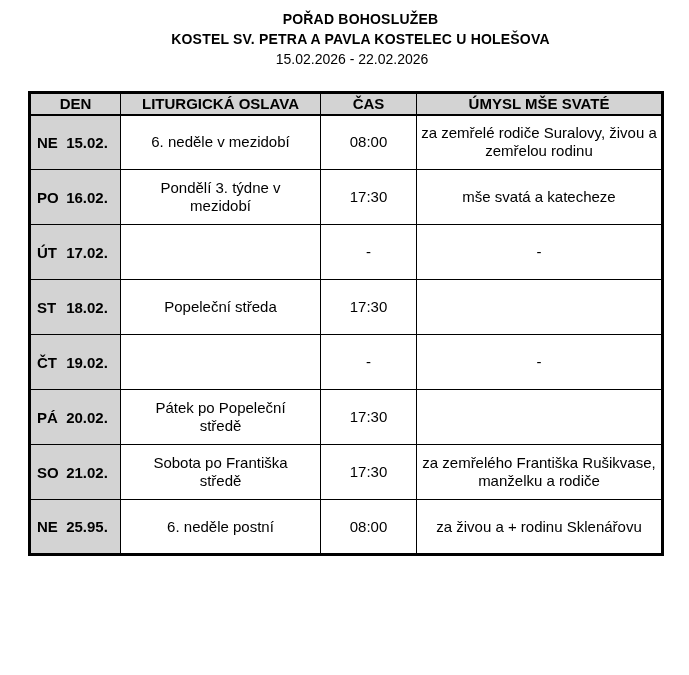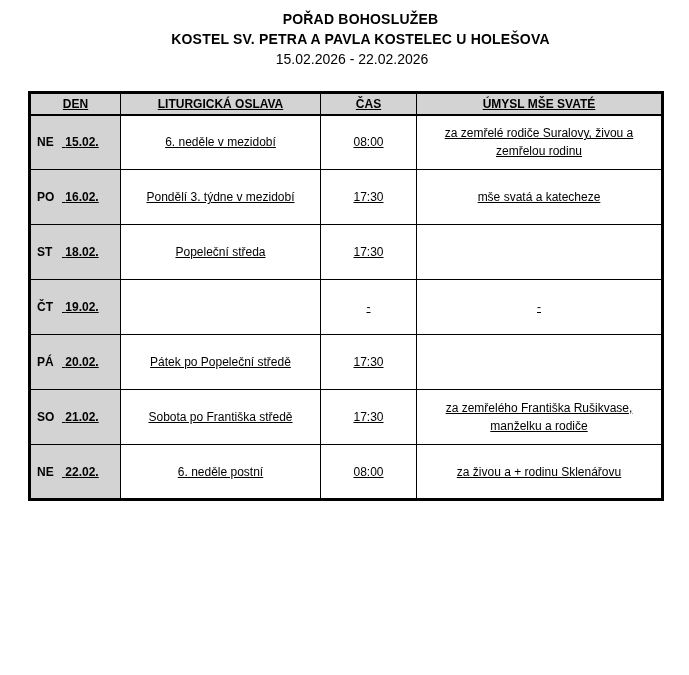--- a/index.html
+++ b/index.html
@@ -34,24 +34,23 @@
   }
   table.schedule {
     border-collapse: collapse;
     table-layout: fixed;
     width: 633px;
     margin: 22px 0 0 28px;
     border: 3px solid var(--border, #000000);
   }
   th, td {
     border: 1px solid var(--border, #000000);
-    font-size: 12px;
+    font-size: 15px;
     vertical-align: middle;
     overflow: hidden;
-    text-decoration: underline;
   }
   thead th {
     background: var(--cell-bg-gray, #d3d3d3);
     height: 22px;
     font-weight: bold;
     text-align: center;
     border-bottom: 2px solid var(--border, #000000);
     padding: 1px 2px;
   }
   tbody tr { height: 55px; }
@@ -127,20 +126,33 @@
       </td>
       <td class="celebration-cell">
         <span class="celebration-text">Pondělí 3. týdne v mezidobí</span>
       </td>
       <td class="time-cell">17:30</td>
       <td class="intention-cell">
         <span class="intention-text">mše svatá a katecheze</span>
       </td>
     </tr>
 
+    <tr>
+      <td class="day-cell">
+        <span class="day-abbr">ÚT</span>
+        <span class="day-date">17.02.</span>
+      </td>
+      <td class="celebration-cell">
+        <span class="celebration-text"></span>
+      </td>
+      <td class="time-cell">-</td>
+      <td class="intention-cell">
+        <span class="intention-text">-</span>
+      </td>
+    </tr>
 
     <tr>
       <td class="day-cell">
         <span class="day-abbr">ST</span>
         <span class="day-date">18.02.</span>
       </td>
       <td class="celebration-cell">
         <span class="celebration-text">Popeleční středa</span>
       </td>
       <td class="time-cell">17:30</td>
@@ -187,21 +199,21 @@
       </td>
       <td class="time-cell">17:30</td>
       <td class="intention-cell">
         <span class="intention-text">za zemřelého Františka Rušikvase, manželku a rodiče</span>
       </td>
     </tr>
 
     <tr>
       <td class="day-cell">
         <span class="day-abbr">NE</span>
-        <span class="day-date">22.02.</span>
+        <span class="day-date">25.95.</span>
       </td>
       <td class="celebration-cell">
         <span class="celebration-text">6. neděle postní</span>
       </td>
       <td class="time-cell">08:00</td>
       <td class="intention-cell">
         <span class="intention-text">za živou a + rodinu Sklenářovu</span>
       </td>
     </tr>
   </tbody>

